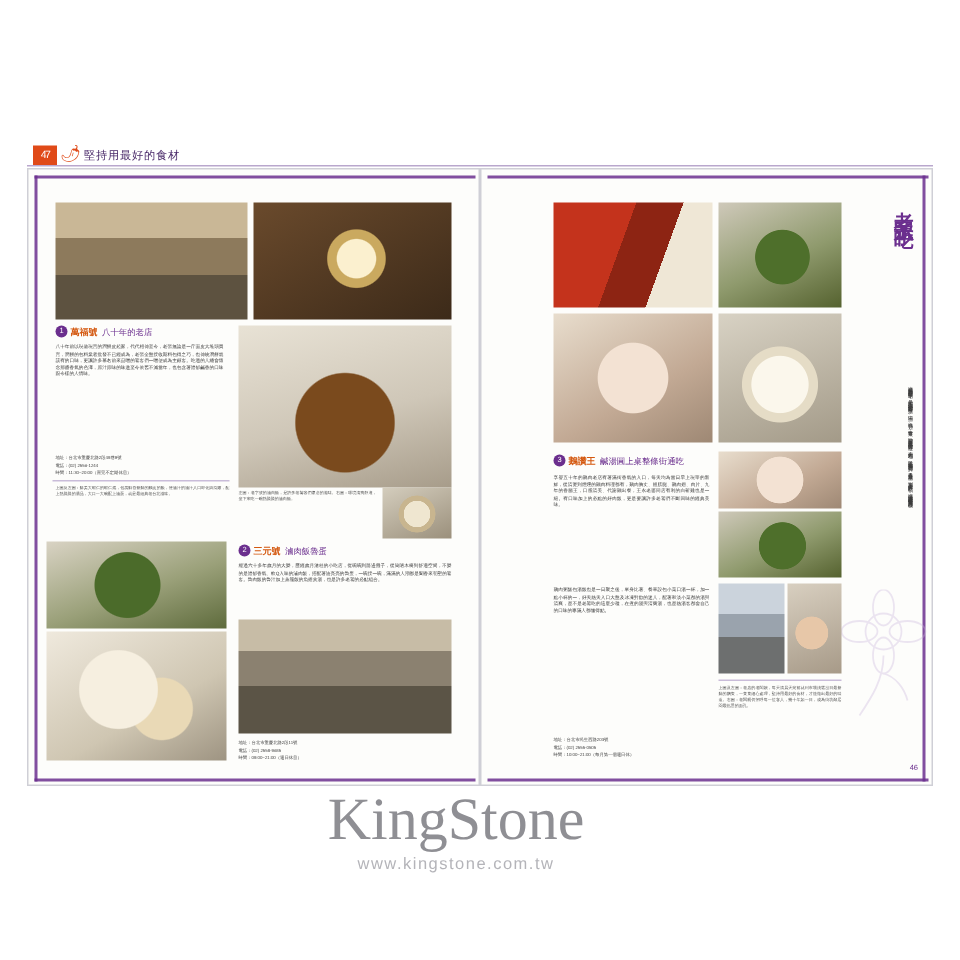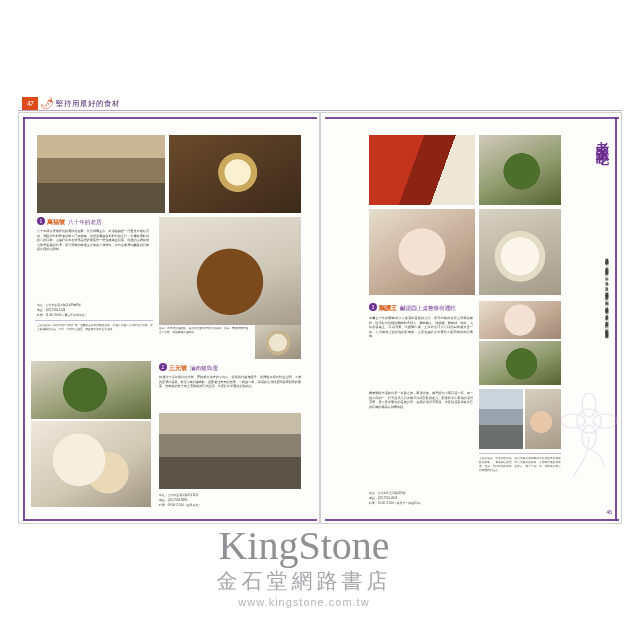--- a/index.html
+++ b/index.html
@@ -384,15 +384,14 @@
       </div>
     <div class="divider" style="left:158px; top:340px; width:82px;"></div>
     <div class="tbody vsmall" style="left:158px; top:344px; width:82px; height:54px;">上圖及左圖：老店的老闆娘，每天清晨天亮前就到市場挑選當日最新鮮的鵝隻，一隻隻細心處理，堅持用最好的食材，才能做出最好的味道。右圖：老闆親切招呼每一位客人，幾十年如一日，成為街坊鄰居間最熟悉的面孔。</div>
 
     <div class="pagenum">46</div>
   </div>
 </div>
 
 <div class="wm">
   <div class="wm-main">KingStone</div>
-  <div class="wm-cn">金石堂網路書店</div>
   <div class="wm-url">www.kingstone.com.tw</div>
 </div>
 
 </body></html>

